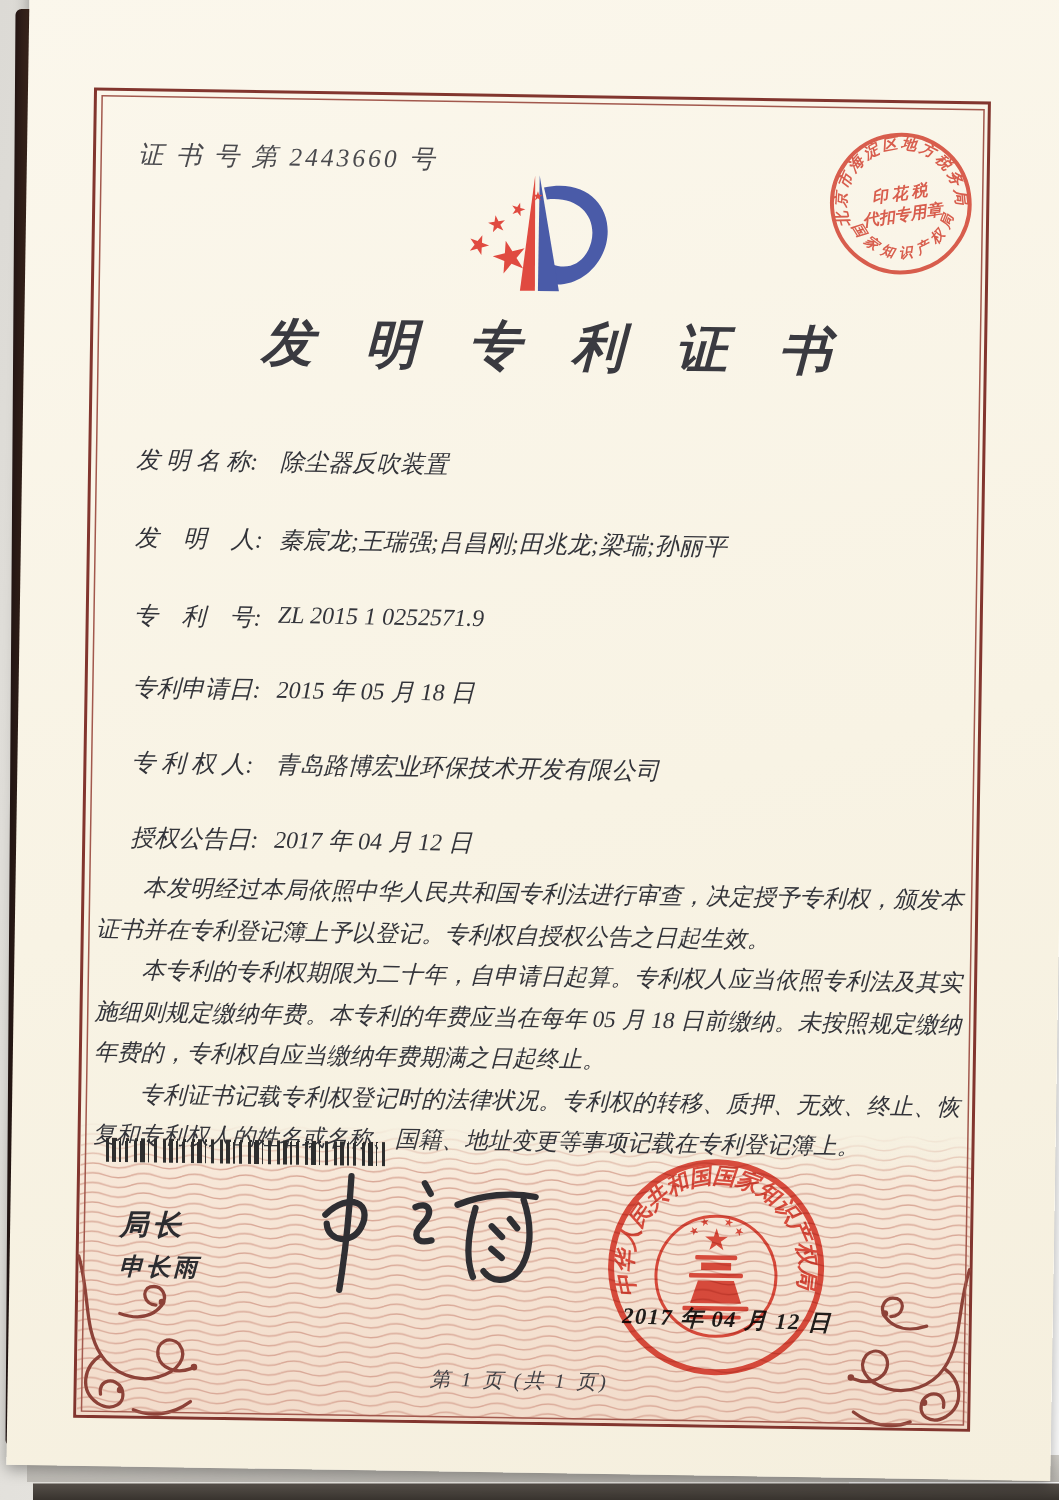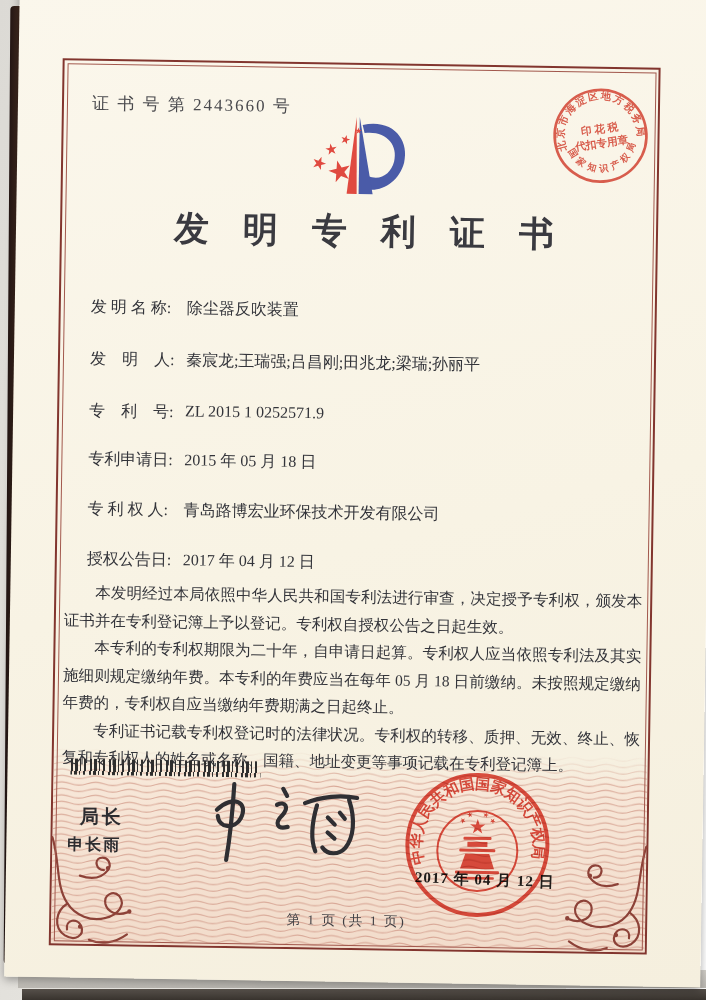--- a/index.html
+++ b/index.html
@@ -1,18 +1,18 @@
 <!DOCTYPE html>
 <html><head>
 <meta charset="utf-8">
 <style>
   html,body{margin:0;padding:0;width:706px;height:1000px;overflow:hidden;
     font-family:"Liberation Serif","DejaVu Serif",serif;}
   .photo{position:relative;width:566px;height:1000px;
-    background:linear-gradient(100deg,#dcdad5 0%,#e9e7e2 45%,#f0eeea 100%);}
+    background:linear-gradient(100deg,#dcdad5 0%,#e9e7e2 45%,#f0eeea 100%);font-style:italic;}
   .left-strip{position:absolute;left:7px;top:6px;width:14px;height:958px;
     background:linear-gradient(90deg,#241614,#40291f 60%,#2c1b16);
     border-radius:4px;transform:rotate(.4deg);}
   .bottom-shadow{position:absolute;left:18px;bottom:12px;width:688px;height:18px;
     background:linear-gradient(#d4d1cb,#bdbab4);}
   .bottom-strip{position:absolute;left:22px;bottom:0;width:684px;height:11px;
     background:linear-gradient(#56504a,#38332e);}
   .paper{position:absolute;left:12px;top:-8px;width:696px;height:990px;
     background:linear-gradient(165deg,#fbf7ec 0%,#f8f3e4 55%,#f5efde 100%);
     transform:rotate(.9deg);transform-origin:50% 50%;
@@ -40,21 +40,21 @@
     line-height:27.5px;color:#33343a;text-align:justify;}
   .body-text p{margin:0;text-indent:2em;}
   .barcode{position:absolute;left:63px;top:771px;width:190px;height:16px;
     background:repeating-linear-gradient(90deg,
       #2e2e2e 0 2px,rgba(0,0,0,0) 2px 4px,
       #2e2e2e 4px 7px,rgba(0,0,0,0) 7px 9px,
       #2e2e2e 9px 10px,rgba(0,0,0,0) 10px 13px,
       #2e2e2e 13px 15px,rgba(0,0,0,0) 15px 19px);}
   .director-label{position:absolute;left:73px;top:816px;font-size:19px;font-weight:600;
     letter-spacing:3px;color:#2c2c30;font-family:"Liberation Sans","DejaVu Sans",sans-serif;}
-  .director-name{position:absolute;left:61px;top:847px;font-size:16px;font-weight:600;
+  .director-name{position:absolute;left:73px;top:847px;font-size:16px;font-weight:600;
     letter-spacing:2px;color:#2c2c30;font-family:"Liberation Sans","DejaVu Sans",sans-serif;}
   .signature{position:absolute;left:182px;top:788px;width:182px;height:90px;}
   .seal{position:absolute;left:397px;top:777px;width:148px;height:148px;
     mix-blend-mode:multiply;opacity:.92;}
   .seal-date{position:absolute;left:409px;top:877px;width:180px;font-size:15px;
     font-weight:700;color:#222;letter-spacing:1px;transform:rotate(1.2deg);
     mix-blend-mode:multiply;white-space:nowrap;}
   .stamp{position:absolute;left:531px;top:88px;width:104px;height:104px;
     transform:rotate(-9deg);mix-blend-mode:multiply;opacity:.88;}
   .page-footer{position:absolute;left:44px;top:920px;width:594px;text-align:center;

